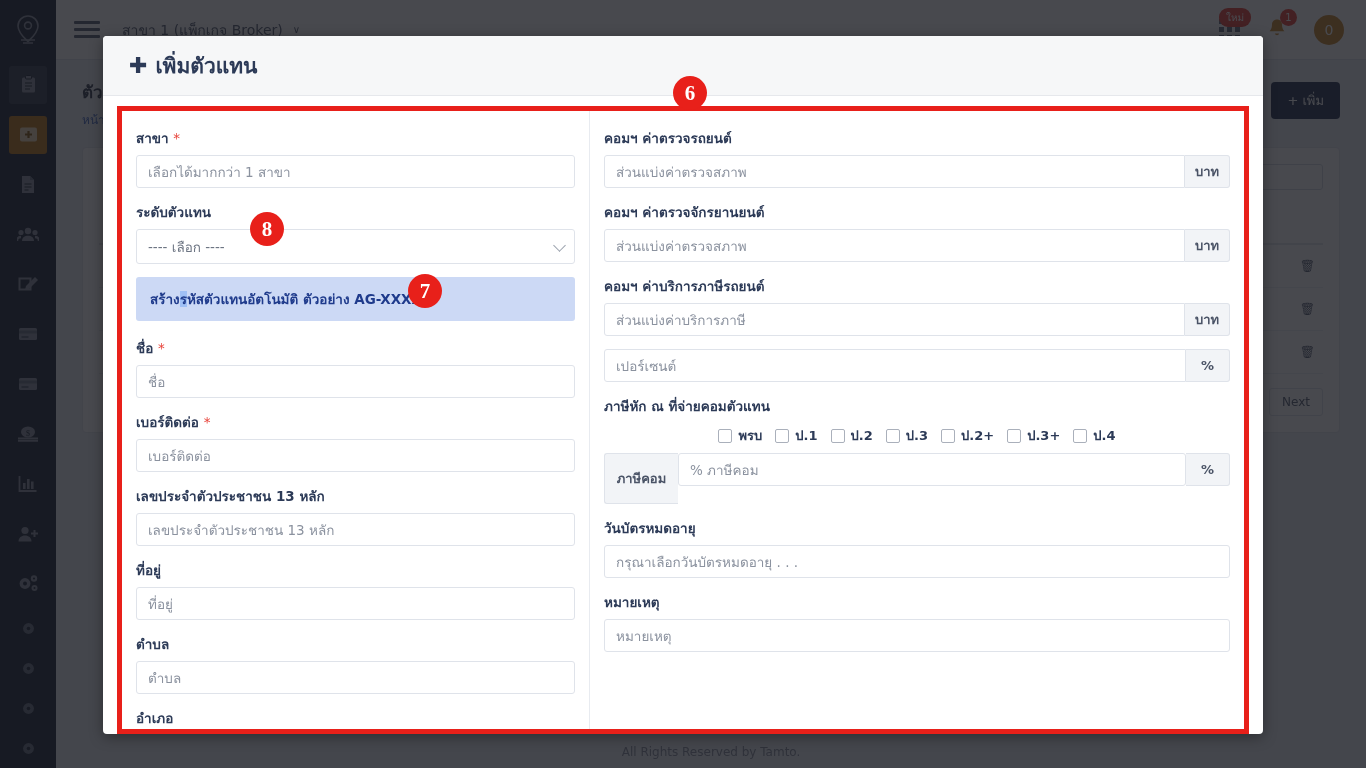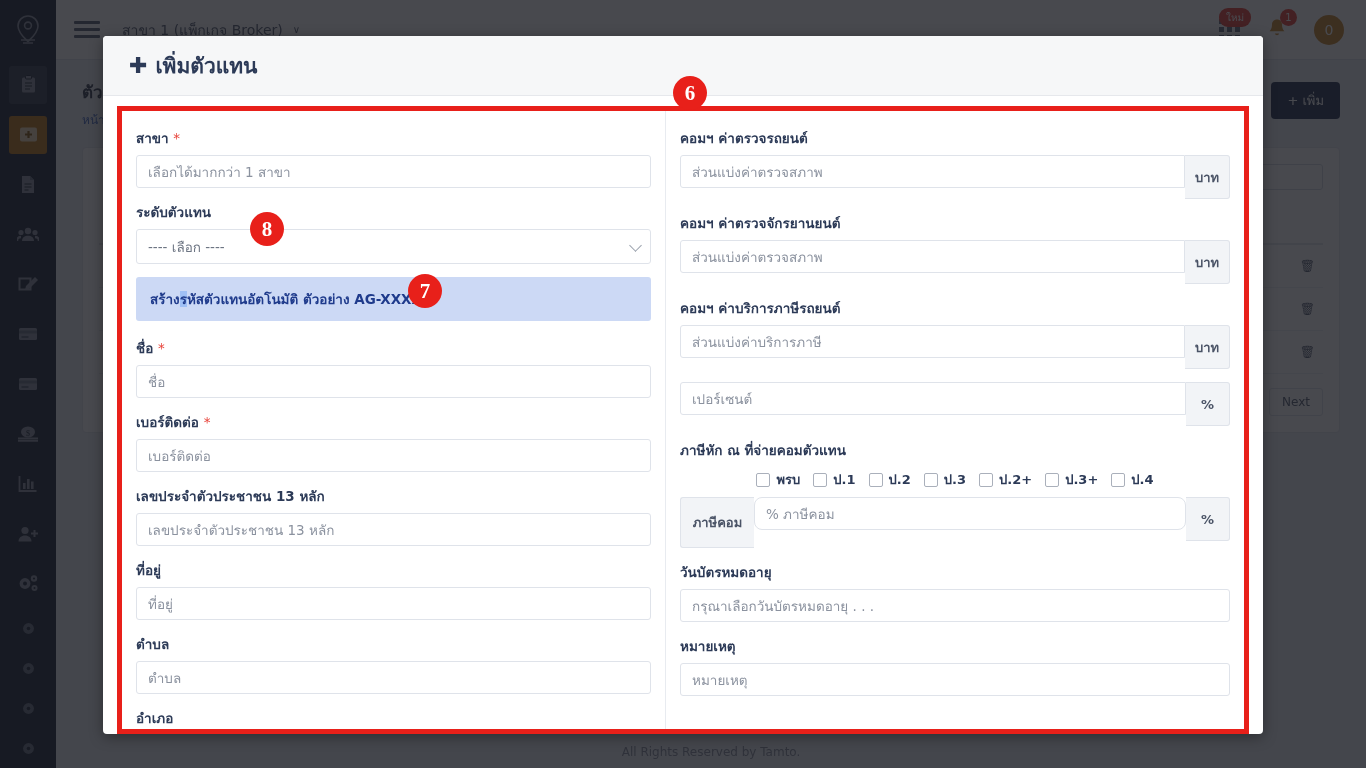--- a/index.html
+++ b/index.html
@@ -115,21 +115,21 @@
   .modal-body {
     position: absolute; left: 14px; top: 70px; right: 14px; bottom: 0;
     border: 5px solid #e8201a;
     background: #fff;
     display: flex;
   }
   .col {
     padding: 16px 14px 0 14px;
     overflow: hidden;
   }
-  .col-left { width: 544px; border-right: 1px solid #e8ebf0; }
+  .col-left { width: 468px; border-right: 1px solid #e8ebf0; }
   .col-right { flex: 1; }
 
   .lbl {
     font-size: 13.5px; font-weight: bold; color: #2c3a57;
     margin-bottom: 6px; display: block;
   }
   .req { color: #e8453c; font-weight: normal; }
   .field { margin-bottom: 13px; }
   .inp {
     width: 100%; height: 33px; border: 1px solid #dfe3ea; border-radius: 3px;
@@ -152,33 +152,33 @@
   .info-alert {
     background: #ccd9f5; border-radius: 3px; color: #1f3b8c;
     font-size: 13.5px; font-weight: bold;
     padding: 11px 14px; margin: 5px 0 16px 0;
   }
   .hl { background: #9fc0f5; }
 
   .igroup { display: flex; }
   .igroup .inp { border-radius: 3px 0 0 3px; flex: 1; }
   .igroup .suffix {
-    min-width: 44px; height: 44px; border: 1px solid #dfe3ea; border-left: none;
+    min-width: 44px; height: 33px; border: 1px solid #dfe3ea; border-left: none;
     border-radius: 0 3px 3px 0; background: #f2f4f7;
     display: flex; align-items: center; justify-content: center;
     font-size: 13px; color: #4a5costs; color: #4a5366; font-weight: bold;
     padding: 0 10px;
   }
   .igroup .prefix {
     min-width: 74px; height: 51px; border: 1px solid #dfe3ea; border-right: none;
     border-radius: 3px 0 0 3px; background: #f2f4f7;
     display: flex; align-items: center; justify-content: center;
     font-size: 13px; color: #4a5366; font-weight: bold; padding: 0 10px;
   }
-  .igroup.has-prefix .inp { border-radius: 8px; }
+  .igroup.has-prefix .inp { border-radius: 3px; }
 
   .cbrow {
     display: flex; justify-content: center; align-items: center;
     gap: 13px; margin: 8px 0 7px 0;
   }
   .cbitem { display: flex; align-items: center; gap: 6px; }
   .cbox {
     width: 14px; height: 14px; border: 1.5px solid #aab0bb; border-radius: 2px;
     background: #fff; display: block;
   }

